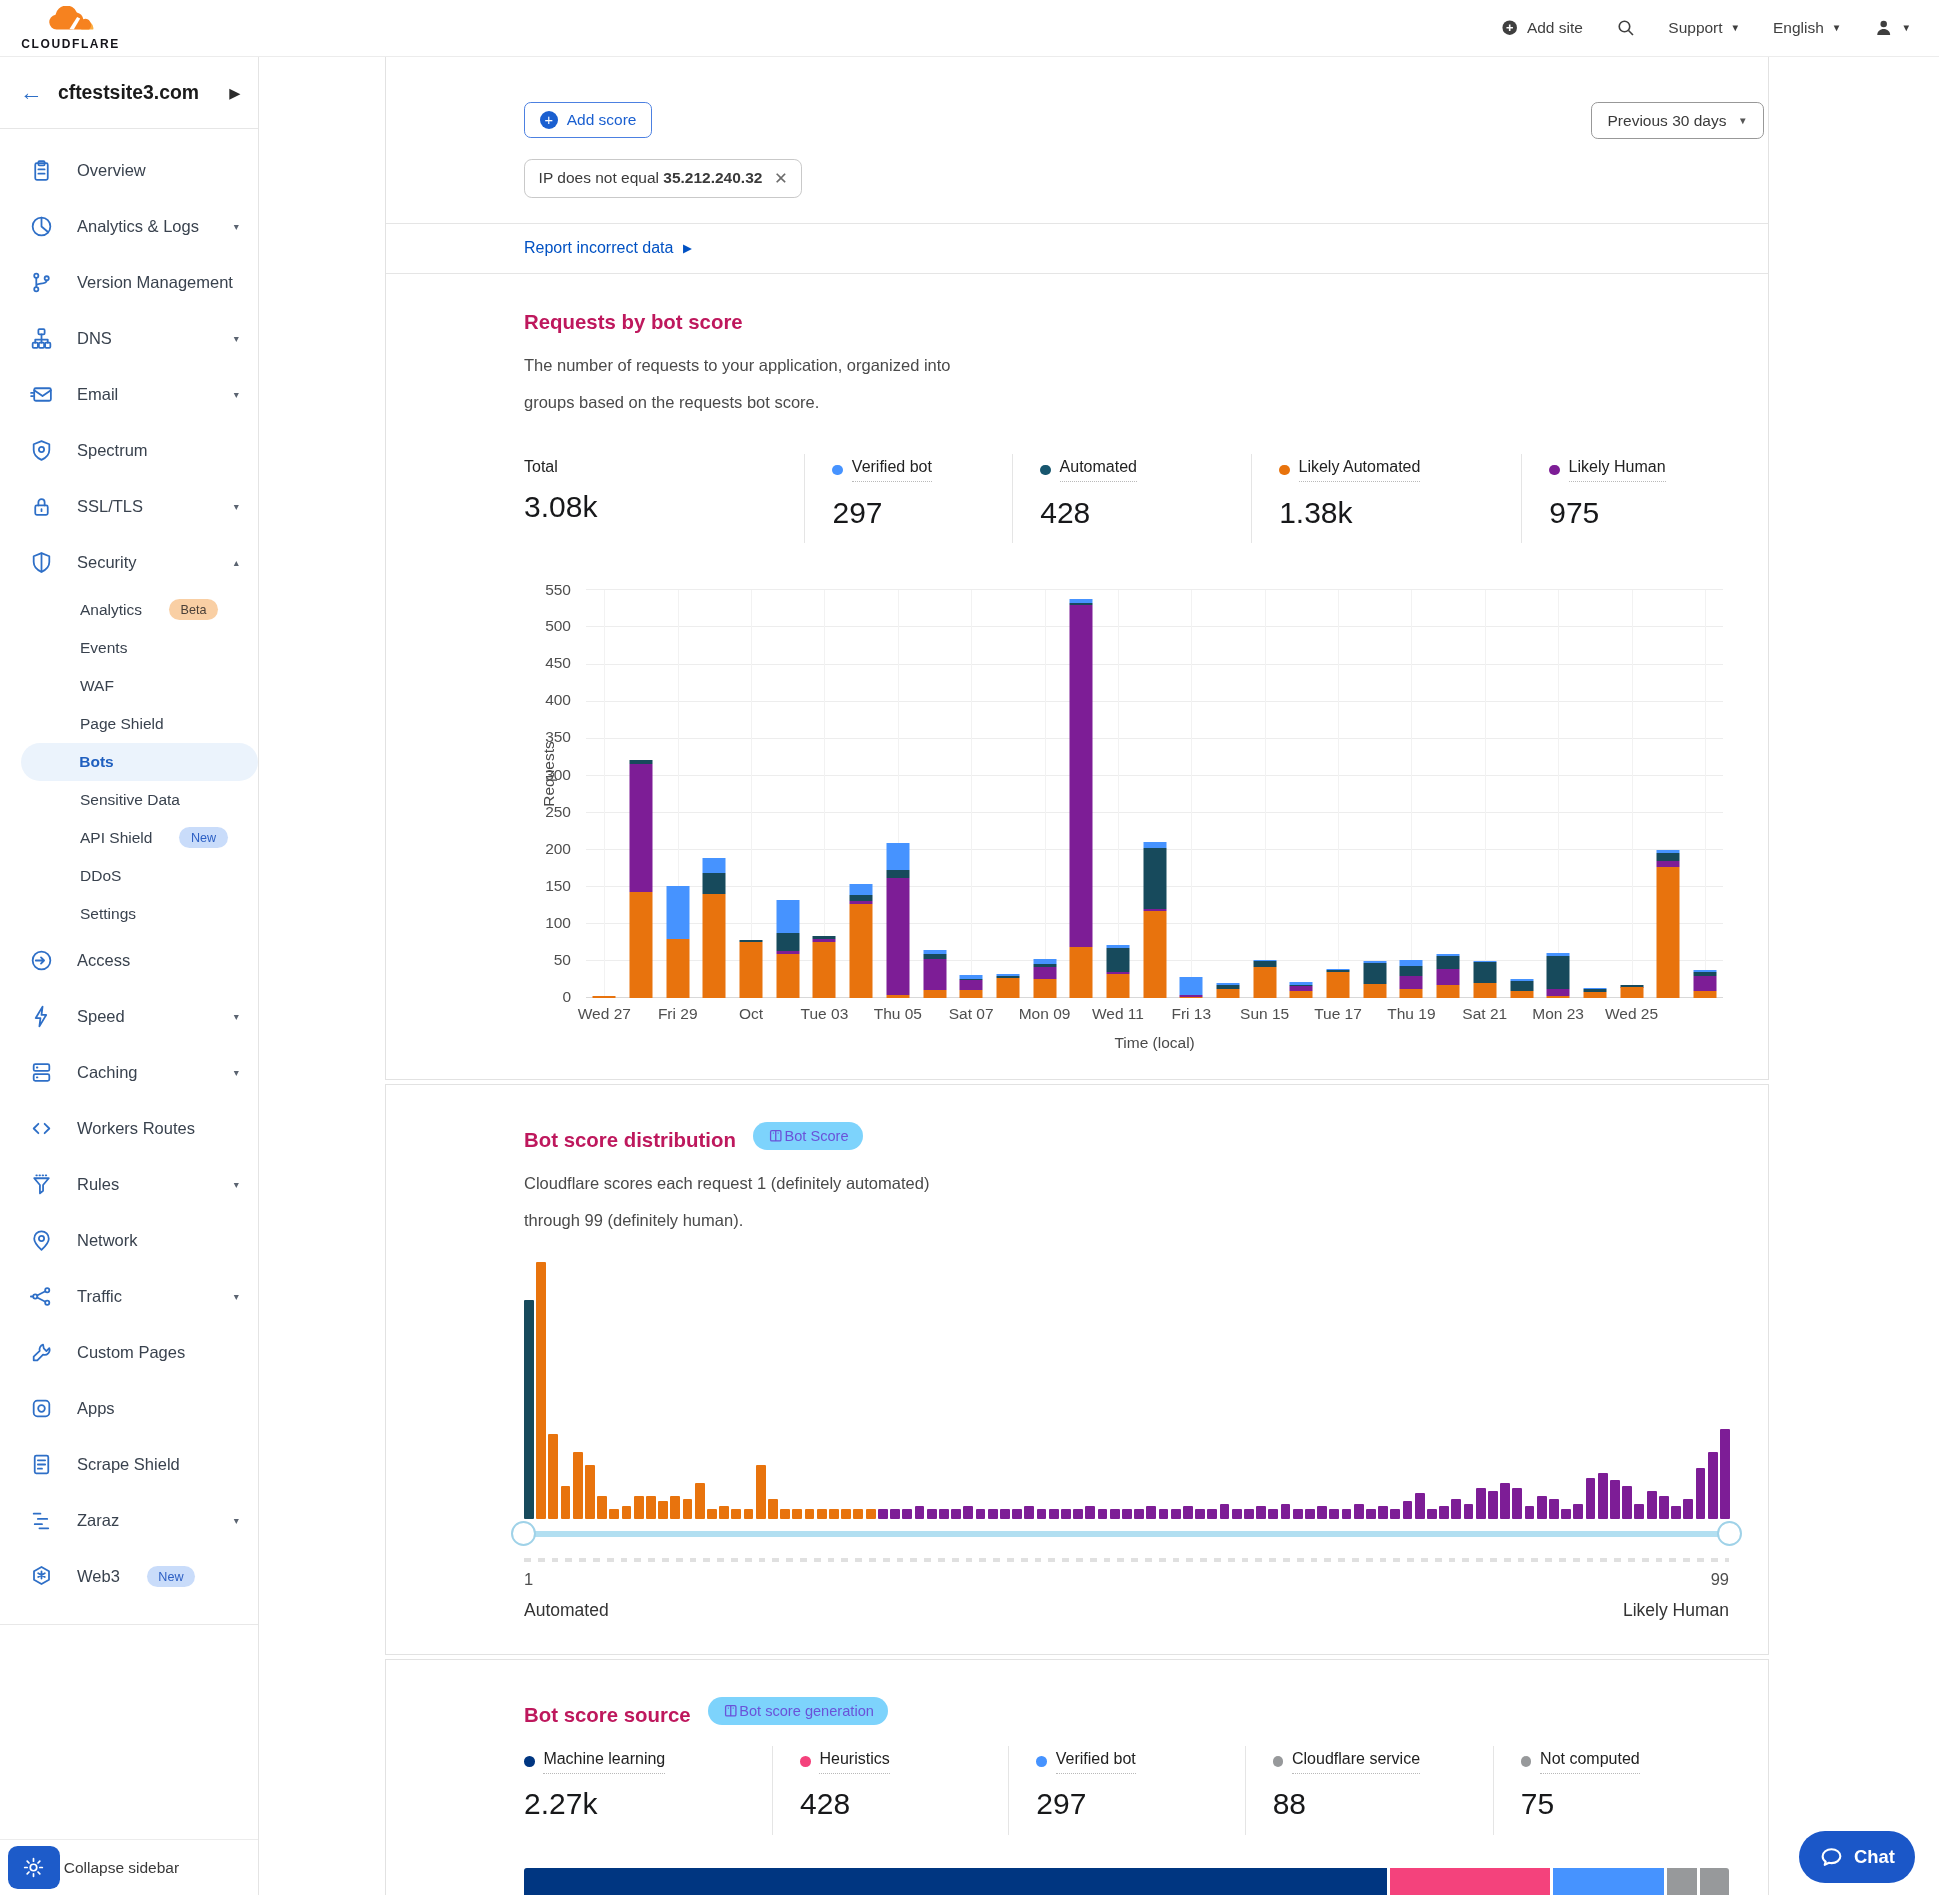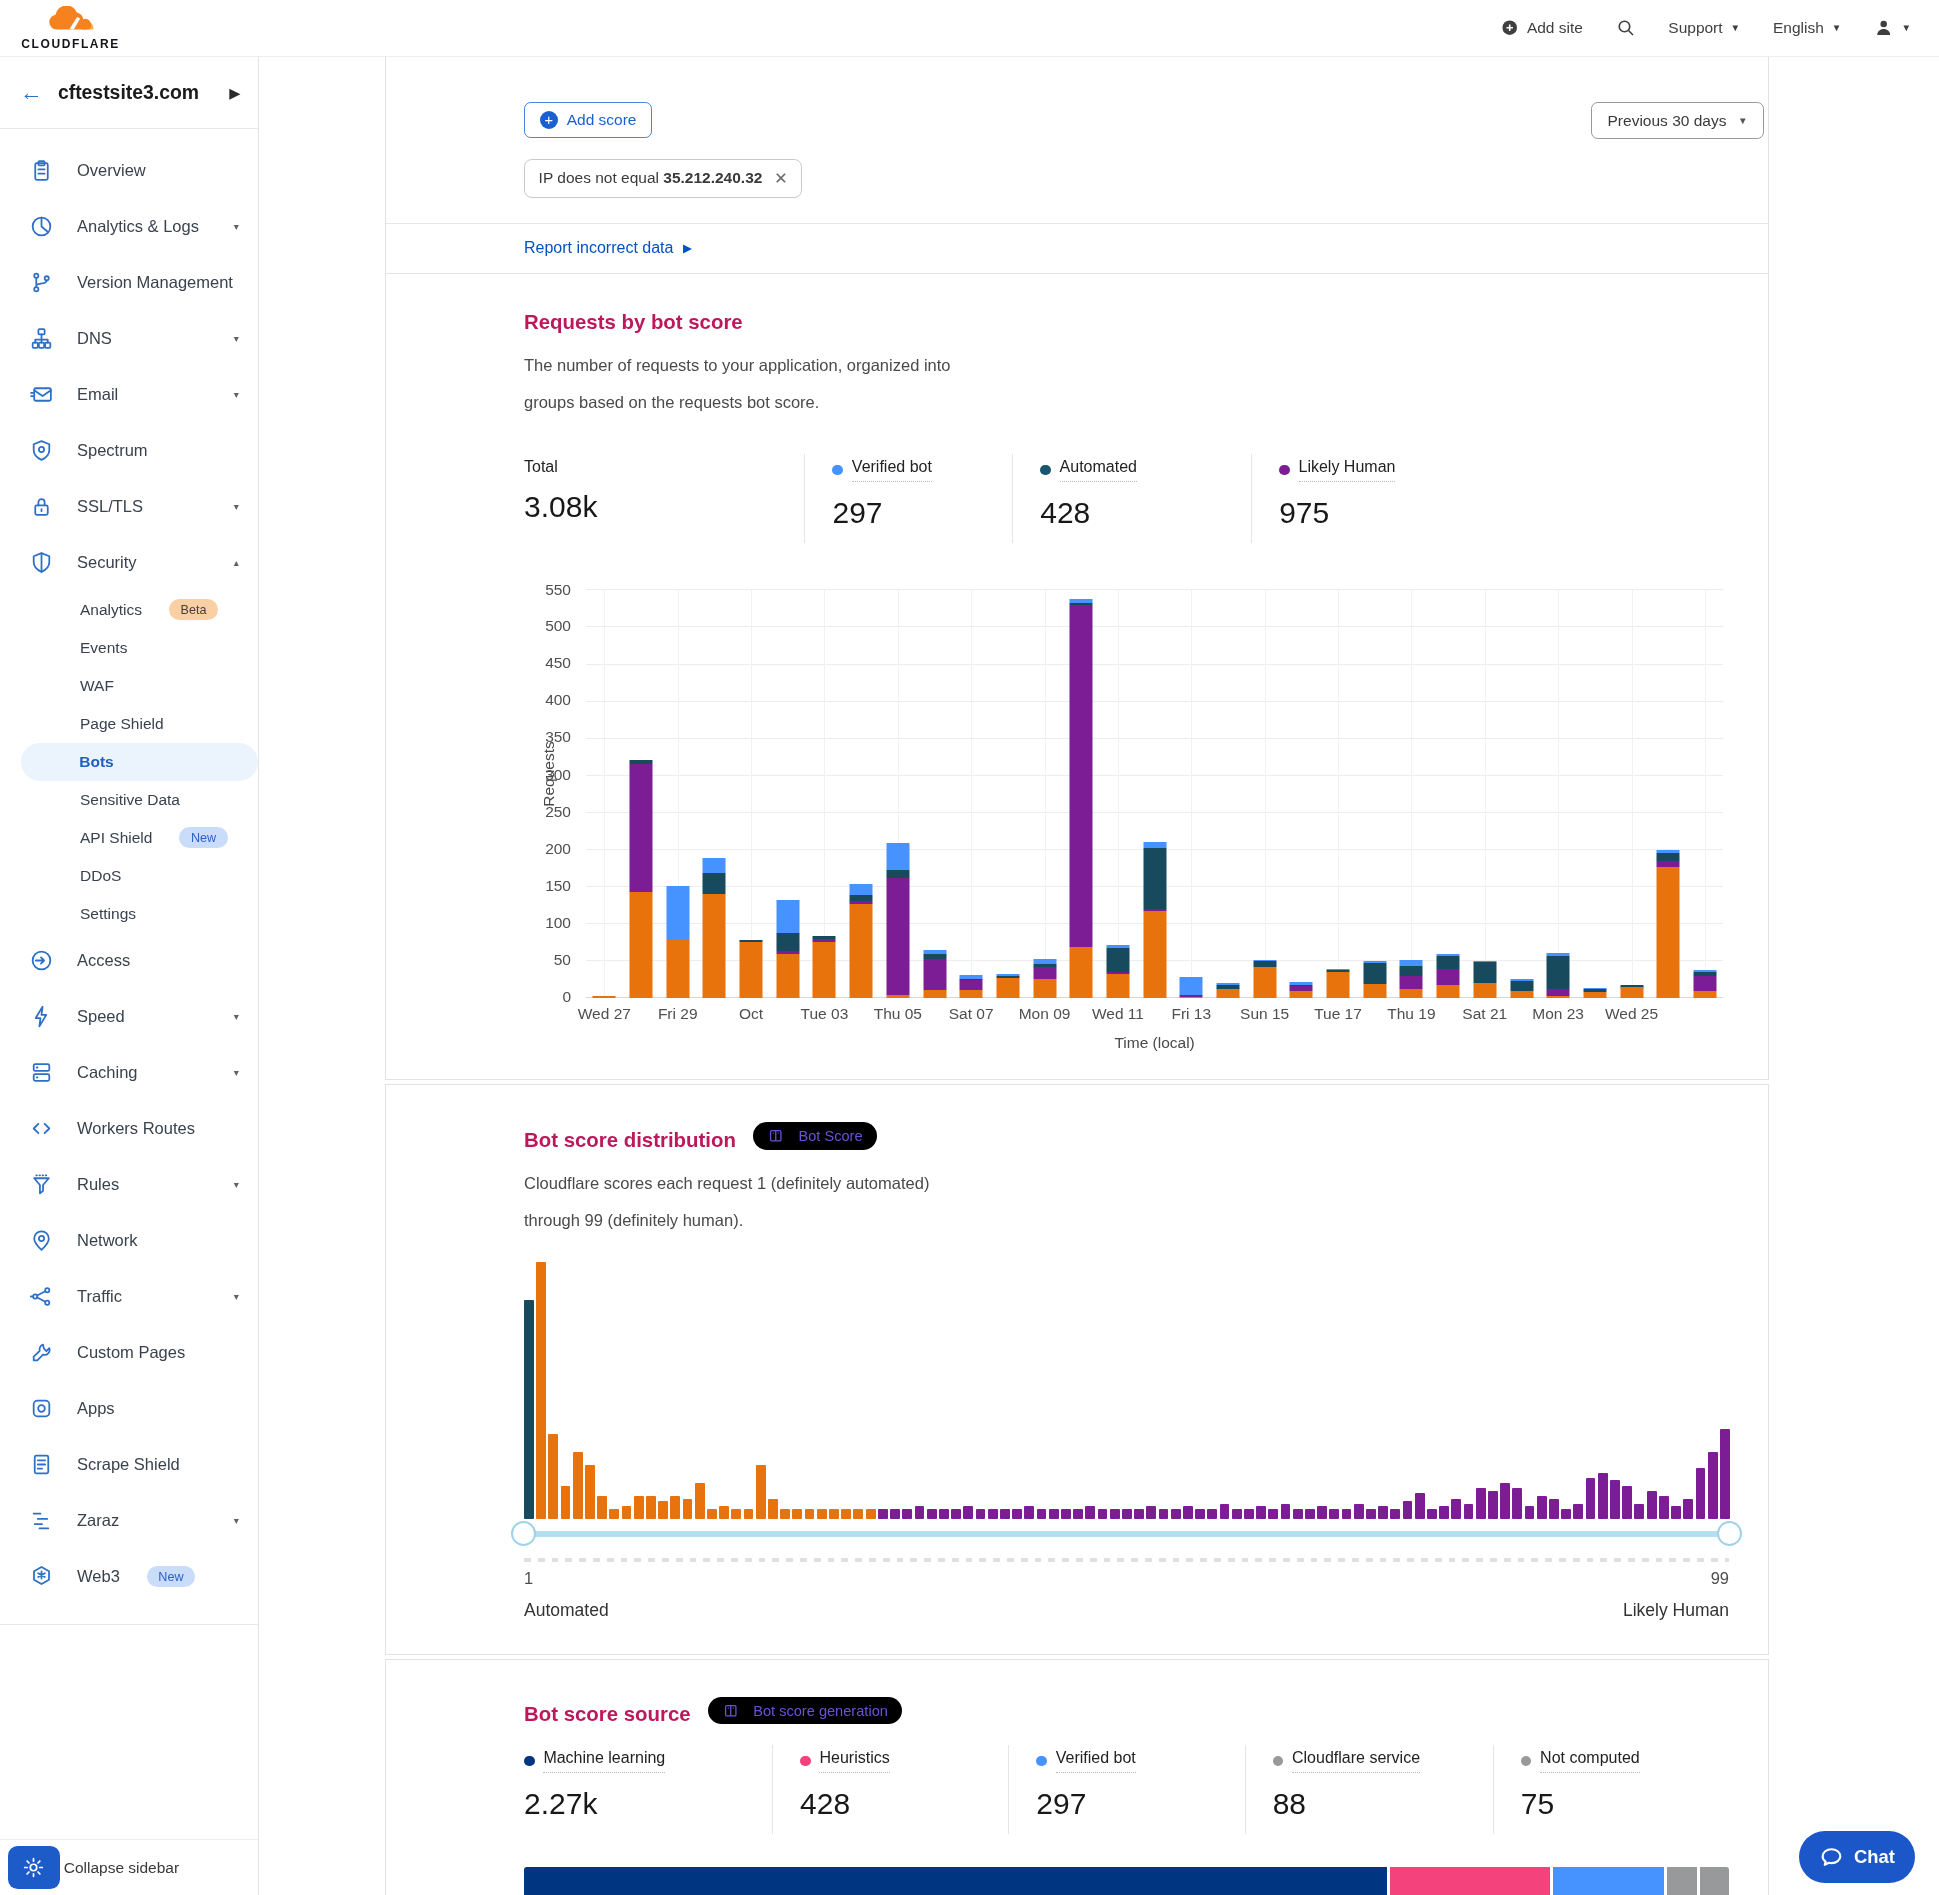--- a/index.html
+++ b/index.html
@@ -59,21 +59,21 @@
   .range-btn{position:absolute;top:45px;right:3.9px;border:1px solid #989898;border-radius:6.8px;
       padding:8.7px 15.5px;font-size:15.5px;color:#3a3a3a;background:#fff;display:flex;gap:11.6px;
       align-items:center;cursor:pointer}
   .range-btn .caret{color:#555}
   .sec-report{border-top:1px solid #e5e5e5;padding:15.5px 39px 15.5px 138px;font-size:16px}
   .report-link{color:#0051c3;cursor:pointer;display:inline-flex;align-items:center;gap:9.7px}
   .rarrow{font-size:11.6px}
   .sec-body{border-top:1px solid #e5e5e5;padding:37px 39px 25px 138px}
   h2.sec-title{font-size:20.4px;font-weight:bold;color:#be185d;display:inline-block}
   .sec-desc{margin-top:13.6px;font-size:16.5px;color:#4a4a4a;line-height:37px}
-  .badge{display:inline-flex;align-items:center;gap:15px;background:#000000;color:#6a52d8;
+  .badge{display:inline-flex;align-items:flex-end;gap:1px;background:#7dd3fc;color:#6a52d8;
      font-size:14.6px;padding:5.8px 14.6px;border-radius:14.6px;margin-left:17.5px;vertical-align:2.9px;cursor:pointer}
   .badge svg{width:15.5px;height:15.5px}
   
   .stats{display:grid;margin-top:33px}
   .stats.r1{grid-template-columns:1.35fr 1fr 1.15fr 1.3fr 1fr}
   .stats.r2{grid-template-columns:1.05fr 1fr 1fr 1.05fr 1fr}
   .stat{padding:3.9px 9.7px 13.6px 27px;border-left:1px solid #e5e5e5}
   .stat:first-child{border-left:none;padding-left:0}
   .slabel{font-size:16px;color:#222;display:inline-flex;align-items:center;gap:8.7px}
   .slabel .txt.u{border-bottom:1.9px dotted #b9b9b9;padding-bottom:4.9px;cursor:pointer}
@@ -406,20 +406,24 @@
             </span><div class="sval">3.08k</div></div>
           <div class="stat"><span class="slabel">
               <span class="dot" style="background: rgb(70, 147, 255);"></span>
               <span class="txt u">Verified bot</span>
             </span><div class="sval">297</div></div>
           <div class="stat"><span class="slabel">
               <span class="dot" style="background: rgb(23, 86, 110);"></span>
               <span class="txt u">Automated</span>
             </span><div class="sval">428</div></div>
           <div class="stat"><span class="slabel">
+              <span class="dot" style="background: rgb(232, 115, 13);"></span>
+              <span class="txt u">Likely Automated</span>
+            </span><div class="sval">1.38k</div></div>
+          <div class="stat"><span class="slabel">
               <span class="dot" style="background: rgb(125, 29, 150);"></span>
               <span class="txt u">Likely Human</span>
             </span><div class="sval">975</div></div>
         </div>
       <div class="chart">
         <div class="ylab">Requests</div>
         <div class="plot">
             <div class="hgrid base" style="bottom: 0px;"></div>
             <div class="hgrid" style="bottom: 37px;"></div>
             <div class="hgrid" style="bottom: 74px;"></div>

